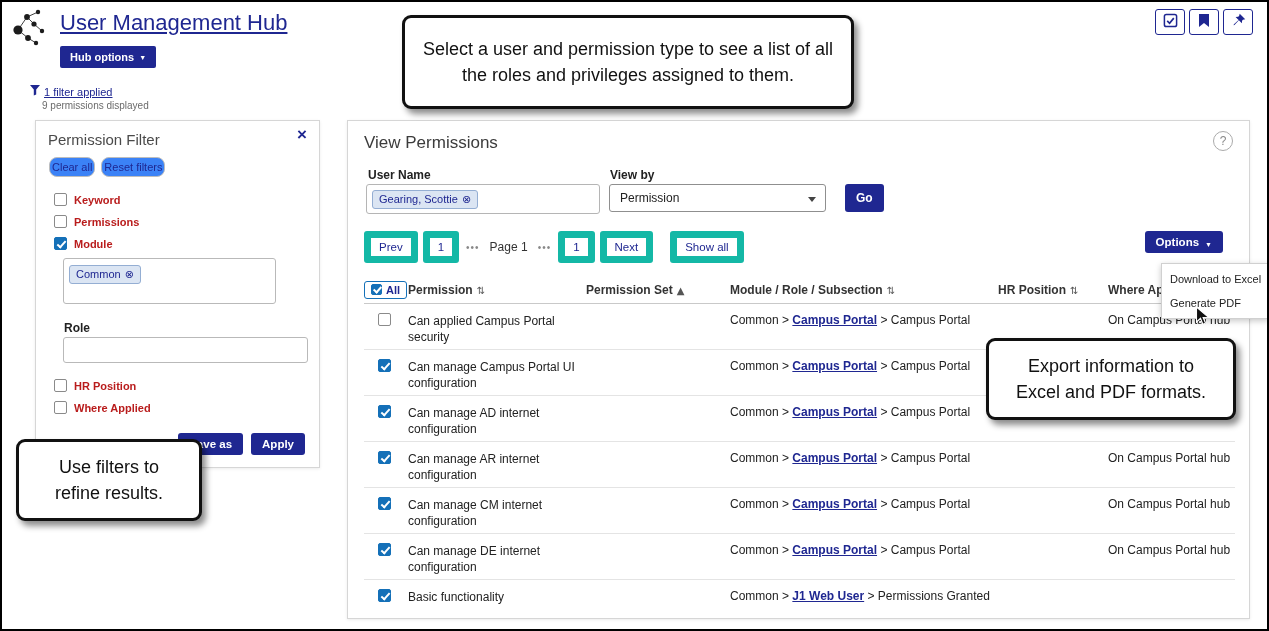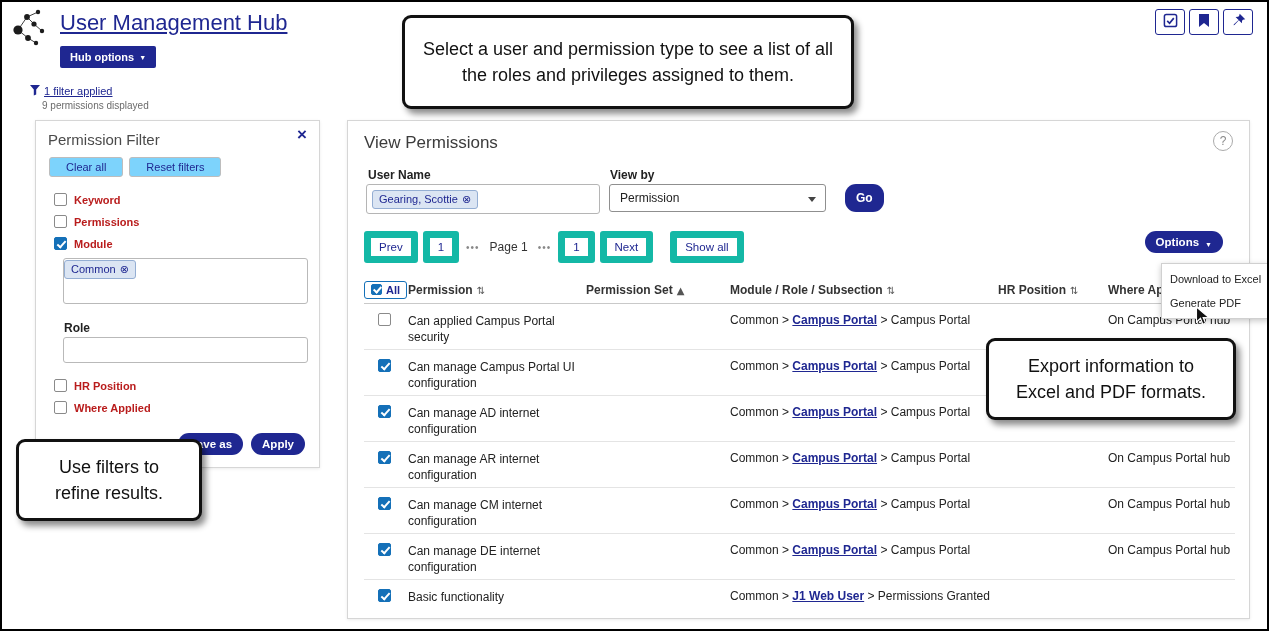--- a/index.html
+++ b/index.html
@@ -33,67 +33,67 @@
   .topbar { right:14px; top:7px; display:flex; gap:4px; }
   .top-btn {
     width:30px; height:26px; background:#fff; border:1px solid #1f2791;
     border-radius:3px; display:flex; align-items:center; justify-content:center;
     cursor:pointer;
   }
 
   
   .filter-applied {
     left:28px; top:83px; font-size:11px; color:#1f2791;
-    display:inline-flex; gap:4px; cursor:pointer;
+    display:inline-flex; align-items:center; gap:4px; cursor:pointer;
   }
   .filter-applied .txt { text-decoration:underline; }
   .perm-displayed { left:40px; top:98px; font-size:10px; color:#6b6b6b; }
 
   
   .panel { background:#fff; border:1px solid #d6d6d6; box-shadow:0 1px 3px rgba(0,0,0,.08); }
   .filter-panel { left:33px; top:118px; width:285px; height:348px; }
   .main-panel { left:345px; top:118px; width:903px; height:499px; overflow:hidden; }
 
   
   .fp-title { left:12px; top:10px; font-size:15px; color:#4a4a4a; }
   .fp-close { right:12px; top:4px; font-size:17px; font-weight:bold; color:#1f2791; cursor:pointer; }
   .fp-btns { left:13px; top:36px; display:flex; gap:6px; }
   .btn-outline {
-    background:#7dd3fc; border:1px solid #bdbdbd; border-radius:3px;
-    color:#1f2791; font-size:11px; padding:3px 16px; cursor:pointer; font-family:inherit;
+    background:#3b82f6; border:1px solid #bdbdbd; border-radius:8px;
+    color:#1f2791; font-size:11px; padding:3px 2px; cursor:pointer; font-family:inherit;
   }
   .upper-checks { left:18px; top:72px; }
   .lower-checks { left:18px; top:258px; }
   .check-row { display:flex; align-items:center; gap:7px; margin-bottom:9px; cursor:pointer; }
   .cb-label { font-size:11px; font-weight:bold; color:#b91c1c; }
   .checkbox {
     width:13px; height:13px; border:1px solid #8a8a8a; border-radius:2px;
     background:#fff; display:inline-block; position:relative; flex:0 0 auto; cursor:pointer;
   }
   .checkbox.checked { background:#1470b8; border-color:#1470b8; }
   .checkbox.checked::after {
     content:""; position:absolute; left:4px; top:1px; width:3px; height:7px;
     border:solid #fff; border-width:0 2px 2px 0; transform:rotate(42deg);
   }
   .module-box {
-    left:27px; top:137px; width:245px; height:46px;
-    border:1px solid #b9b9b9; border-radius:3px; 
+    left:27px; top:137px; width:213px; height:46px;
+    border:1px solid #b9b9b9; border-radius:3px; padding:5px;
   }
   .chip {
     display:inline-flex; align-items:center; gap:4px;
     background:#dbe5f3; border:1px solid #94aed3; color:#1f2791;
     font-size:11px; padding:2px 6px; border-radius:3px; white-space:nowrap;
   }
   .chip-x { font-size:11px; cursor:pointer; }
   .role-label { left:28px; top:200px; font-size:12px; color:#333; }
   .role-input { left:27px; top:216px; width:245px; height:26px;
     border:1px solid #b9b9b9; border-radius:3px; background:#fff; }
   .fp-actions { right:14px; top:312px; display:flex; gap:8px; }
   .btn-primary {
-    background:#1f2791; color:#fff; border:none; border-radius:11px;
+    background:#1f2791; color:#fff; border:none; border-radius:3px;
     font-size:11.5px; font-weight:bold; padding:5px 11px; cursor:pointer; font-family:inherit;
   }
 
   
   .vp-title { left:16px; top:12px; font-size:17px; color:#3c3c3c; }
   .help {
     right:16px; top:10px; width:20px; height:20px; border:1px solid #ababab;
     border-radius:50%; color:#8a8a8a; font-size:12px;
     display:flex; align-items:center; justify-content:center; cursor:pointer;
   }

